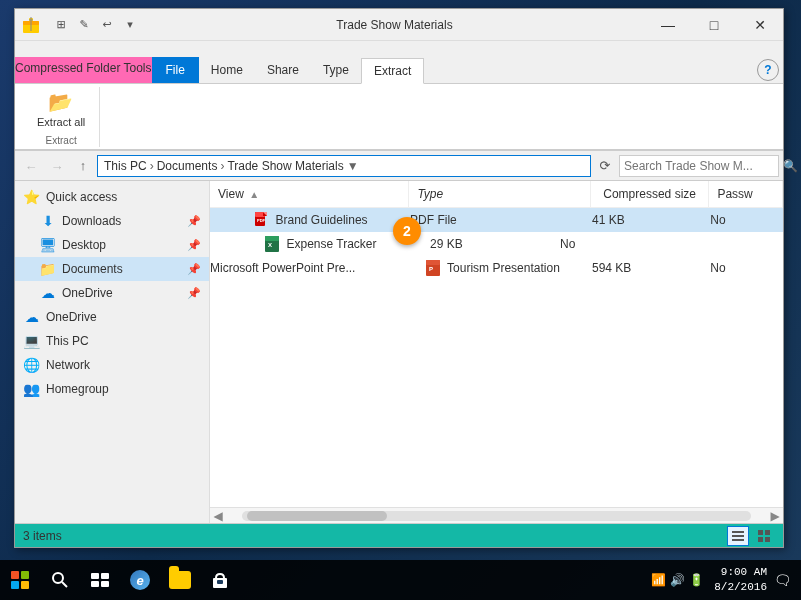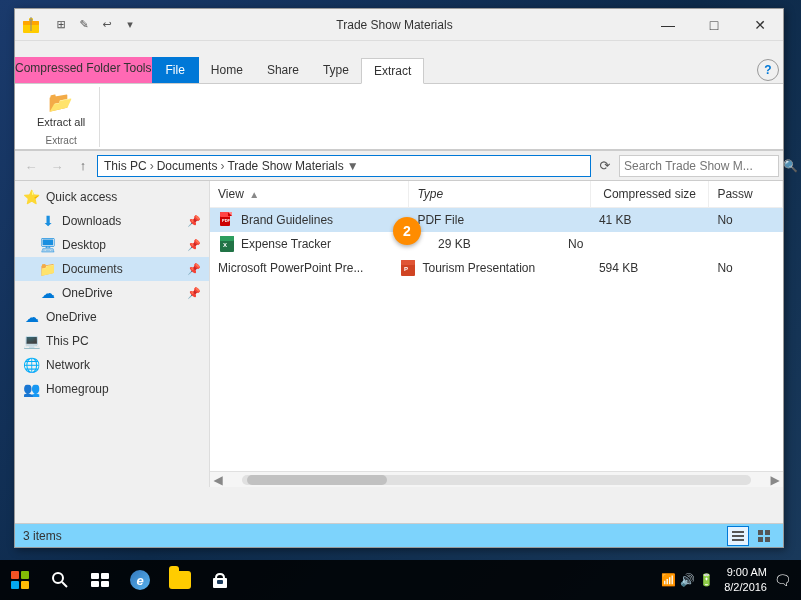--- a/index.html
+++ b/index.html
@@ -95,20 +95,21 @@
       align-items: center;
       color: white;
       font-size: 11px;
       padding-right: 8px;
       gap: 6px;
     }
 
     .taskbar-time {
       text-align: right;
       line-height: 1.4;
+      font-family: Liberation Mono, monospace;
     }
 
     .taskbar-notification {
       width: 20px;
       height: 40px;
       display: flex;
       align-items: center;
       justify-content: center;
       color: white;
       font-size: 14px;
@@ -451,54 +452,54 @@
     
     .file-row {
       display: flex;
       align-items: center;
       height: 24px;
       cursor: pointer;
     }
     .file-row.selected { background: #cce4f7; }
 
     .file-row-cell {
-      padding: 3px 8px;
+      padding: 3px 0;
       font-size: 12px;
       color: #333;
       white-space: nowrap;
       overflow: hidden;
       text-overflow: ellipsis;
+      justify-content: center;
     }
 
     .cell-name { width: 220px; display: flex; align-items: center; gap: 5px; }
     .cell-type { width: 200px; }
     .cell-compressed { width: 130px; }
     .cell-password { width: 80px; }
 
     .file-icon {
       width: 18px;
       height: 18px;
       font-size: 14px;
       display: flex;
       align-items: center;
       justify-content: center;
       flex-shrink: 0;
     }
 
     
     .status-bar {
       height: 24px;
-      background: #7dd3fc;
+      background: #14b8a6;
       border-top: 1px solid #ccc;
       display: flex;
       align-items: center;
       padding: 0 8px;
       font-size: 12px;
       color: #333;
-      margin-top: 36px;
     }
 
     .status-right {
       margin-left: auto;
       display: flex;
       gap: 4px;
     }
 
     .view-btn {
       width: 22px;

